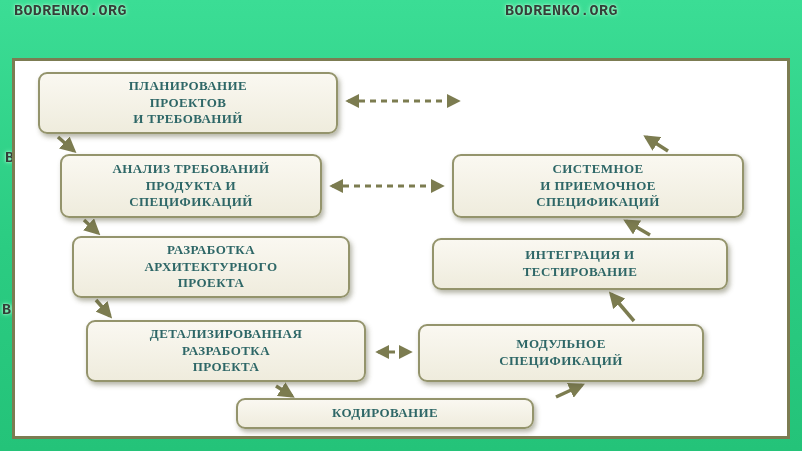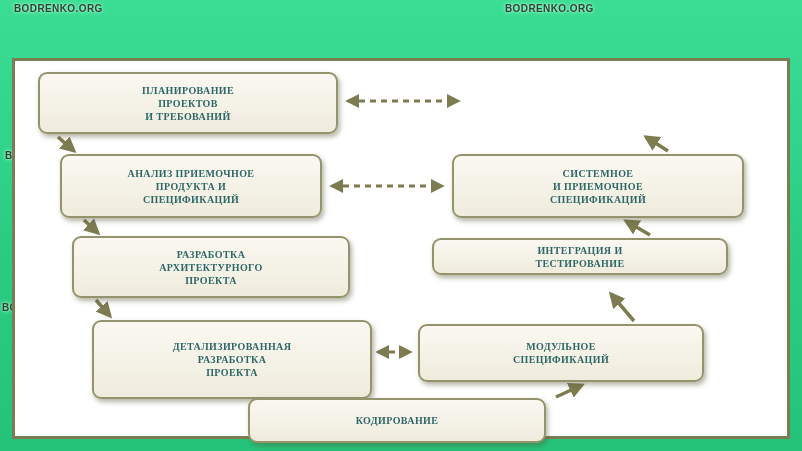--- a/index.html
+++ b/index.html
@@ -23,28 +23,29 @@
   .box {
     position:absolute; box-sizing:border-box;
     border:2px solid #94946c; border-radius:9px;
     background:linear-gradient(180deg,#faf8f1 0%,#efecdd 100%);
     box-shadow:2px 3px 5px rgba(90,90,60,0.45);
     display:flex; align-items:center; justify-content:center;
     text-align:center; padding:4px 8px;
   }
   .box span {
     font-family:"Liberation Serif", serif; font-weight:bold;
-    font-size:10px; line-height:1.3; letter-spacing:0.4px;
+    font-size:13px; line-height:1.3; letter-spacing:0.4px;
     color:#2e6767; white-space:pre-line;
   }
   .arrows { position:absolute; left:0; top:0; width:802px; height:451px; pointer-events:none; }
   .wm {
-    position:absolute; font-weight:bold; font-size:10px; letter-spacing:0.4px;
+    position:absolute; font-weight:bold; font-size:15px; letter-spacing:0.4px;
     color:#333f38; white-space:nowrap;
     text-shadow:0 0 5px rgba(150,255,200,0.95), 0 0 2px rgba(210,255,230,0.9);
+    font-family:Liberation Mono, monospace;
   }
 </style>
 </head>
 <body>
 
 <div class="stage">
 
   <div class="wm" style="left:14px;top:3px">BODRENKO.ORG</div>
   <div class="wm" style="left:505px;top:3px">BODRENKO.ORG</div>
   <div class="wm" style="left:352px;top:117px">BODRENKO.ORG</div>
@@ -79,46 +80,46 @@
     <line x1="650" y1="235" x2="626" y2="221" stroke="#7c7c50" stroke-width="3.5" marker-end="url(#ah)"></line>
     <line x1="668" y1="151" x2="646" y2="137" stroke="#7c7c50" stroke-width="3.5" marker-end="url(#ah)"></line>
   </svg>
 
   <div class="box" style="left:38px;top:72px;width:300px;height:62px">
     <span>ПЛАНИРОВАНИЕ
 ПРОЕКТОВ
 И ТРЕБОВАНИЙ</span>
   </div>
   <div class="box" style="left:60px;top:154px;width:262px;height:64px">
-    <span>АНАЛИЗ ПРИЕМОЧНОЕ
+    <span>АНАЛИЗ ТРЕБОВАНИЙ
 ПРОДУКТА И
 СПЕЦИФИКАЦИЙ</span>
   </div>
   <div class="box" style="left:72px;top:236px;width:278px;height:62px">
     <span>РАЗРАБОТКА
 АРХИТЕКТУРНОГО
 ПРОЕКТА</span>
   </div>
-  <div class="box" style="left:92px;top:320px;width:280px;height:79px">
+  <div class="box" style="left:86px;top:320px;width:280px;height:62px">
     <span>ДЕТАЛИЗИРОВАННАЯ
 РАЗРАБОТКА
 ПРОЕКТА</span>
   </div>
 
   <div class="box" style="left:452px;top:154px;width:292px;height:64px">
     <span>СИСТЕМНОЕ
 И ПРИЕМОЧНОЕ
 СПЕЦИФИКАЦИЙ</span>
   </div>
-  <div class="box" style="left:432px;top:238px;width:296px;height:37px">
+  <div class="box" style="left:432px;top:238px;width:296px;height:52px">
     <span>ИНТЕГРАЦИЯ И
 ТЕСТИРОВАНИЕ</span>
   </div>
   <div class="box" style="left:418px;top:324px;width:286px;height:58px">
     <span>МОДУЛЬНОЕ
 СПЕЦИФИКАЦИЙ</span>
   </div>
 
-  <div class="box" style="left:248px;top:398px;width:298px;height:45px">
+  <div class="box" style="left:236px;top:398px;width:298px;height:31px">
     <span>КОДИРОВАНИЕ</span>
   </div>
 
 </div>
 
 </body></html>

